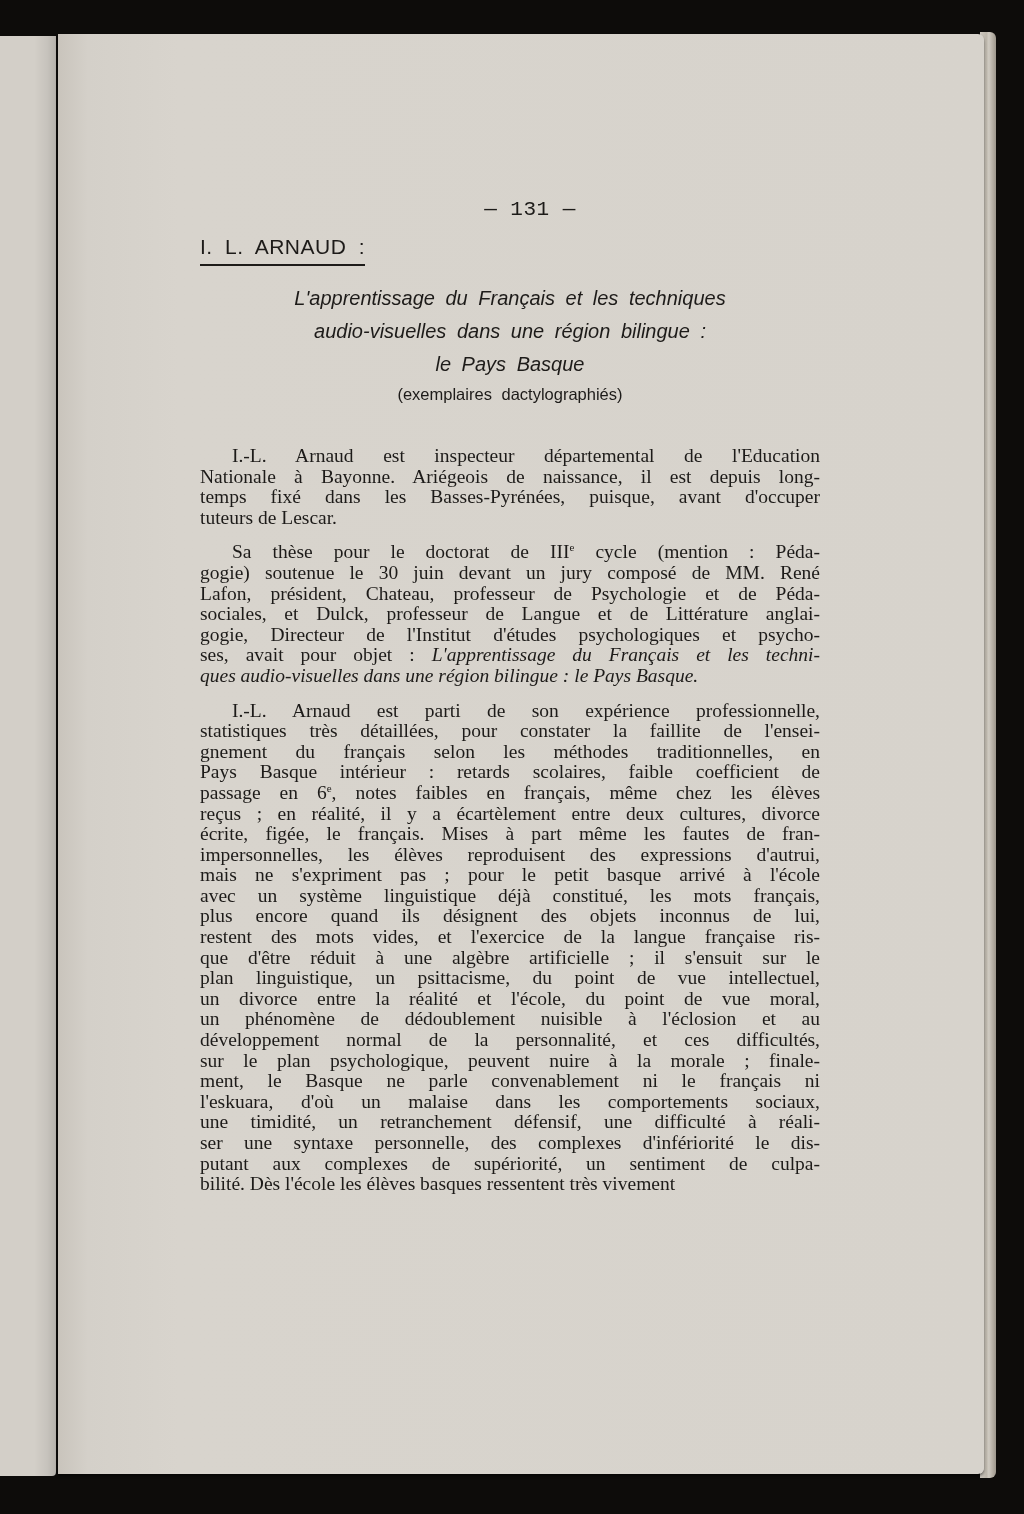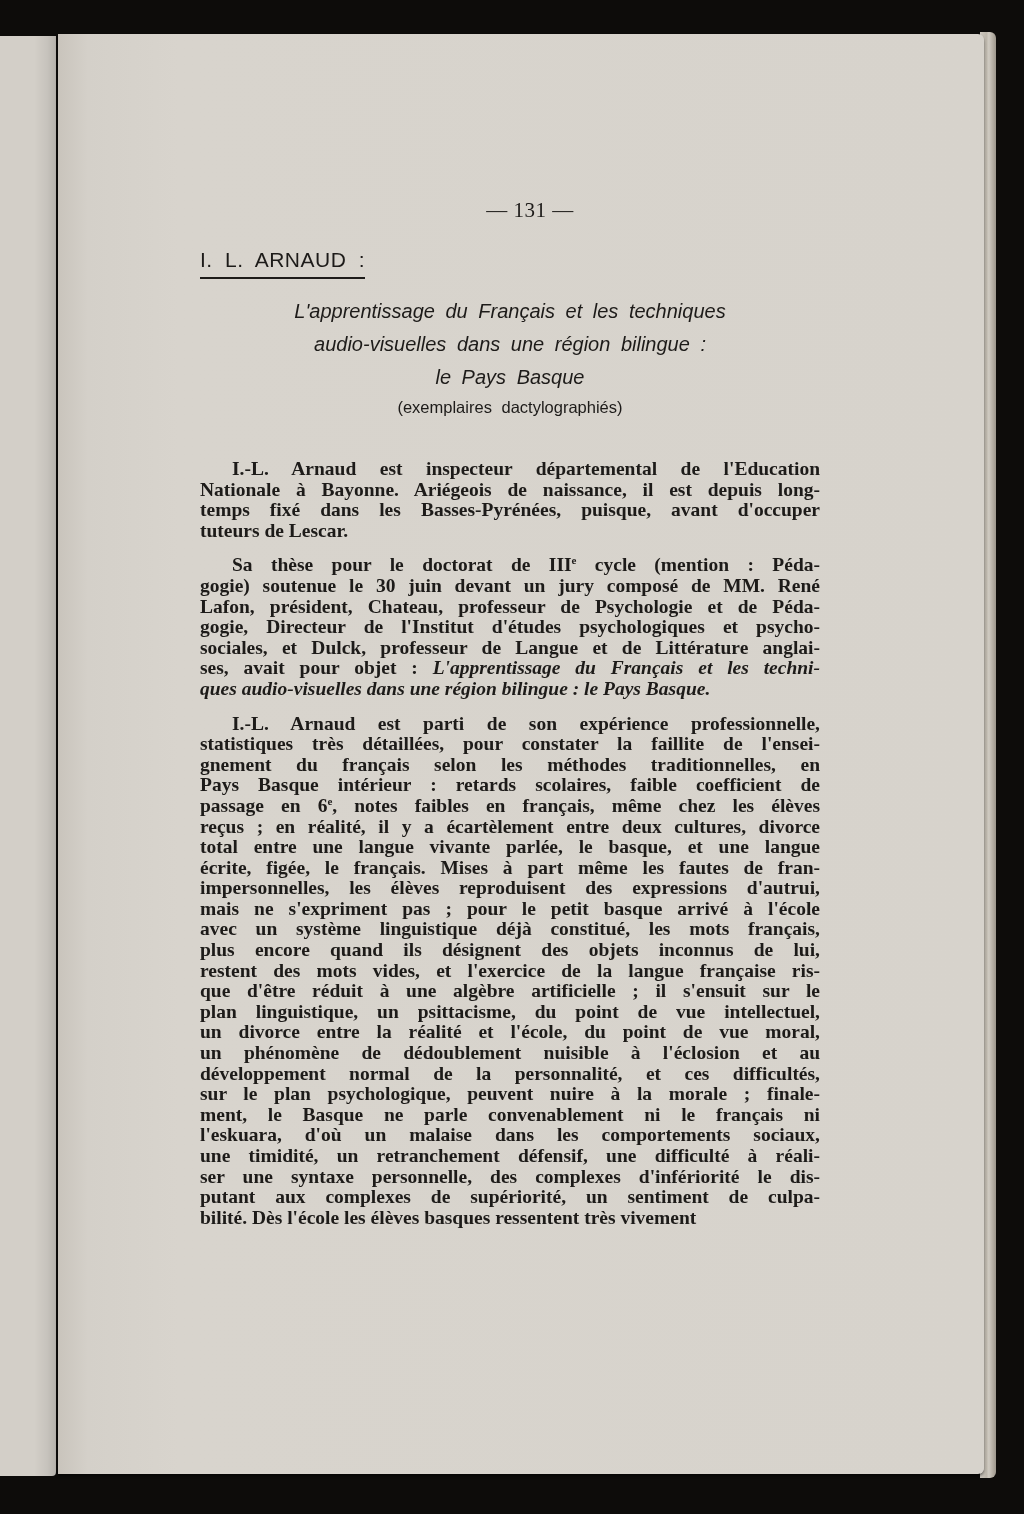--- a/index.html
+++ b/index.html
@@ -29,51 +29,50 @@
       background: linear-gradient(to right, #c9c4bc 0px, #d4d0c9 30px, #d8d4cd 120px, #d7d3cc 100%);
       border-top-right-radius: 6px;
       border-bottom-right-radius: 6px;
       box-shadow: 0 2px 3px rgba(0,0,0,0.5);
     }
     .content {
       position: absolute; left: 200px; top: 198px; width: 620px;
       color: #1d1b19;
     }
     .folio {
-      font-family: Liberation Serif, serif;
+      font-family: Liberation Mono, monospace;
       font-size: 21px; text-align: center; width: 100%;
       margin-left: 20px;
       letter-spacing: 0.5px;
       height: 34px;
     }
     .author {
       font-family: "Liberation Sans", "DejaVu Sans", sans-serif;
       font-size: 21px; letter-spacing: 0.5px;
-      margin-top: 16px;
+      margin-top: 3px;
       display: inline-block;
       padding-bottom: 5px;
       border-bottom: 2px solid #1d1b19;
       word-spacing: 6px;
     }
     .title {
       font-family: "Liberation Sans", "DejaVu Sans", sans-serif;
       font-style: italic; font-size: 20px; text-align: center;
       line-height: 33px; margin-top: 16px; word-spacing: 5px;
     }
     .title-line { display: block; }
     .subtitle {
       font-family: "Liberation Sans", "DejaVu Sans", sans-serif;
       font-size: 16.5px; text-align: center; margin-top: 4px; word-spacing: 5px;
     }
     .body-text {
       margin-top: 42px;
       font-family: "Liberation Serif", "DejaVu Serif", serif;
       font-size: 19.5px; line-height: 20.6px;
       text-align: justify;
-      font-weight: bold;
     }
     .para { margin: 0 0 14px 0; }
     .line {
       display: block; text-align: justify; text-align-last: justify;
       white-space: nowrap; height: 20.6px;
     }
     .line.last { text-align-last: left; }
     .line.indent { padding-left: 32px; }
     sup { font-size: 11px; line-height: 0; vertical-align: 7px; }
     em { font-style: italic; }
@@ -103,33 +102,32 @@
     <div class="para" id="p0">
         <span class="line indent">I.-L. Arnaud est inspecteur départemental de l'Education</span>
         <span class="line">Nationale à Bayonne. Ariégeois de naissance, il est depuis long-</span>
         <span class="line">temps fixé dans les Basses-Pyrénées, puisque, avant d'occuper</span>
         <span class="line last">tuteurs de Lescar.</span>
       </div>
     <div class="para" id="p1">
         <span class="line indent">Sa thèse pour le doctorat de III<sup>e</sup> cycle (mention : Péda-</span>
         <span class="line">gogie) soutenue le 30 juin devant un jury composé de MM. René</span>
         <span class="line">Lafon, président, Chateau, professeur de Psychologie et de Péda-</span>
+        <span class="line">sociales, et Dulck, professeur de Langue et de Littérature anglai-</span>
         <span class="line">gogie, Directeur de l'Institut d'études psychologiques et psycho-</span>
-        <span class="line">sociales, et Dulck, professeur de Langue et de Littérature anglai-</span>
         <span class="line">ses, avait pour objet : <em>L'apprentissage du Français et les techni-</em></span>
         <span class="line last"><em>ques audio-visuelles dans une région bilingue : le Pays Basque.</em></span>
       </div>
     <div class="para" id="p2">
         <span class="line indent">I.-L. Arnaud est parti de son expérience professionnelle,</span>
         <span class="line">statistiques très détaillées, pour constater la faillite de l'ensei-</span>
         <span class="line">gnement du français selon les méthodes traditionnelles, en</span>
         <span class="line">Pays Basque intérieur : retards scolaires, faible coefficient de</span>
         <span class="line">passage en 6<sup>e</sup>, notes faibles en français, même chez les élèves</span>
         <span class="line">reçus ; en réalité, il y a écartèlement entre deux cultures, divorce</span>
-        <span class="line">total entre une langue vivante parlée, le basque, et une langue</span>
         <span class="line">écrite, figée, le français. Mises à part même les fautes de fran-</span>
         <span class="line">impersonnelles, les élèves reproduisent des expressions d'autrui,</span>
         <span class="line">mais ne s'expriment pas ; pour le petit basque arrivé à l'école</span>
         <span class="line">avec un système linguistique déjà constitué, les mots français,</span>
         <span class="line">plus encore quand ils désignent des objets inconnus de lui,</span>
         <span class="line">restent des mots vides, et l'exercice de la langue française ris-</span>
         <span class="line">que d'être réduit à une algèbre artificielle ; il s'ensuit sur le</span>
         <span class="line">plan linguistique, un psittacisme, du point de vue intellectuel,</span>
         <span class="line">un divorce entre la réalité et l'école, du point de vue moral,</span>
         <span class="line">un phénomène de dédoublement nuisible à l'éclosion et au</span>

